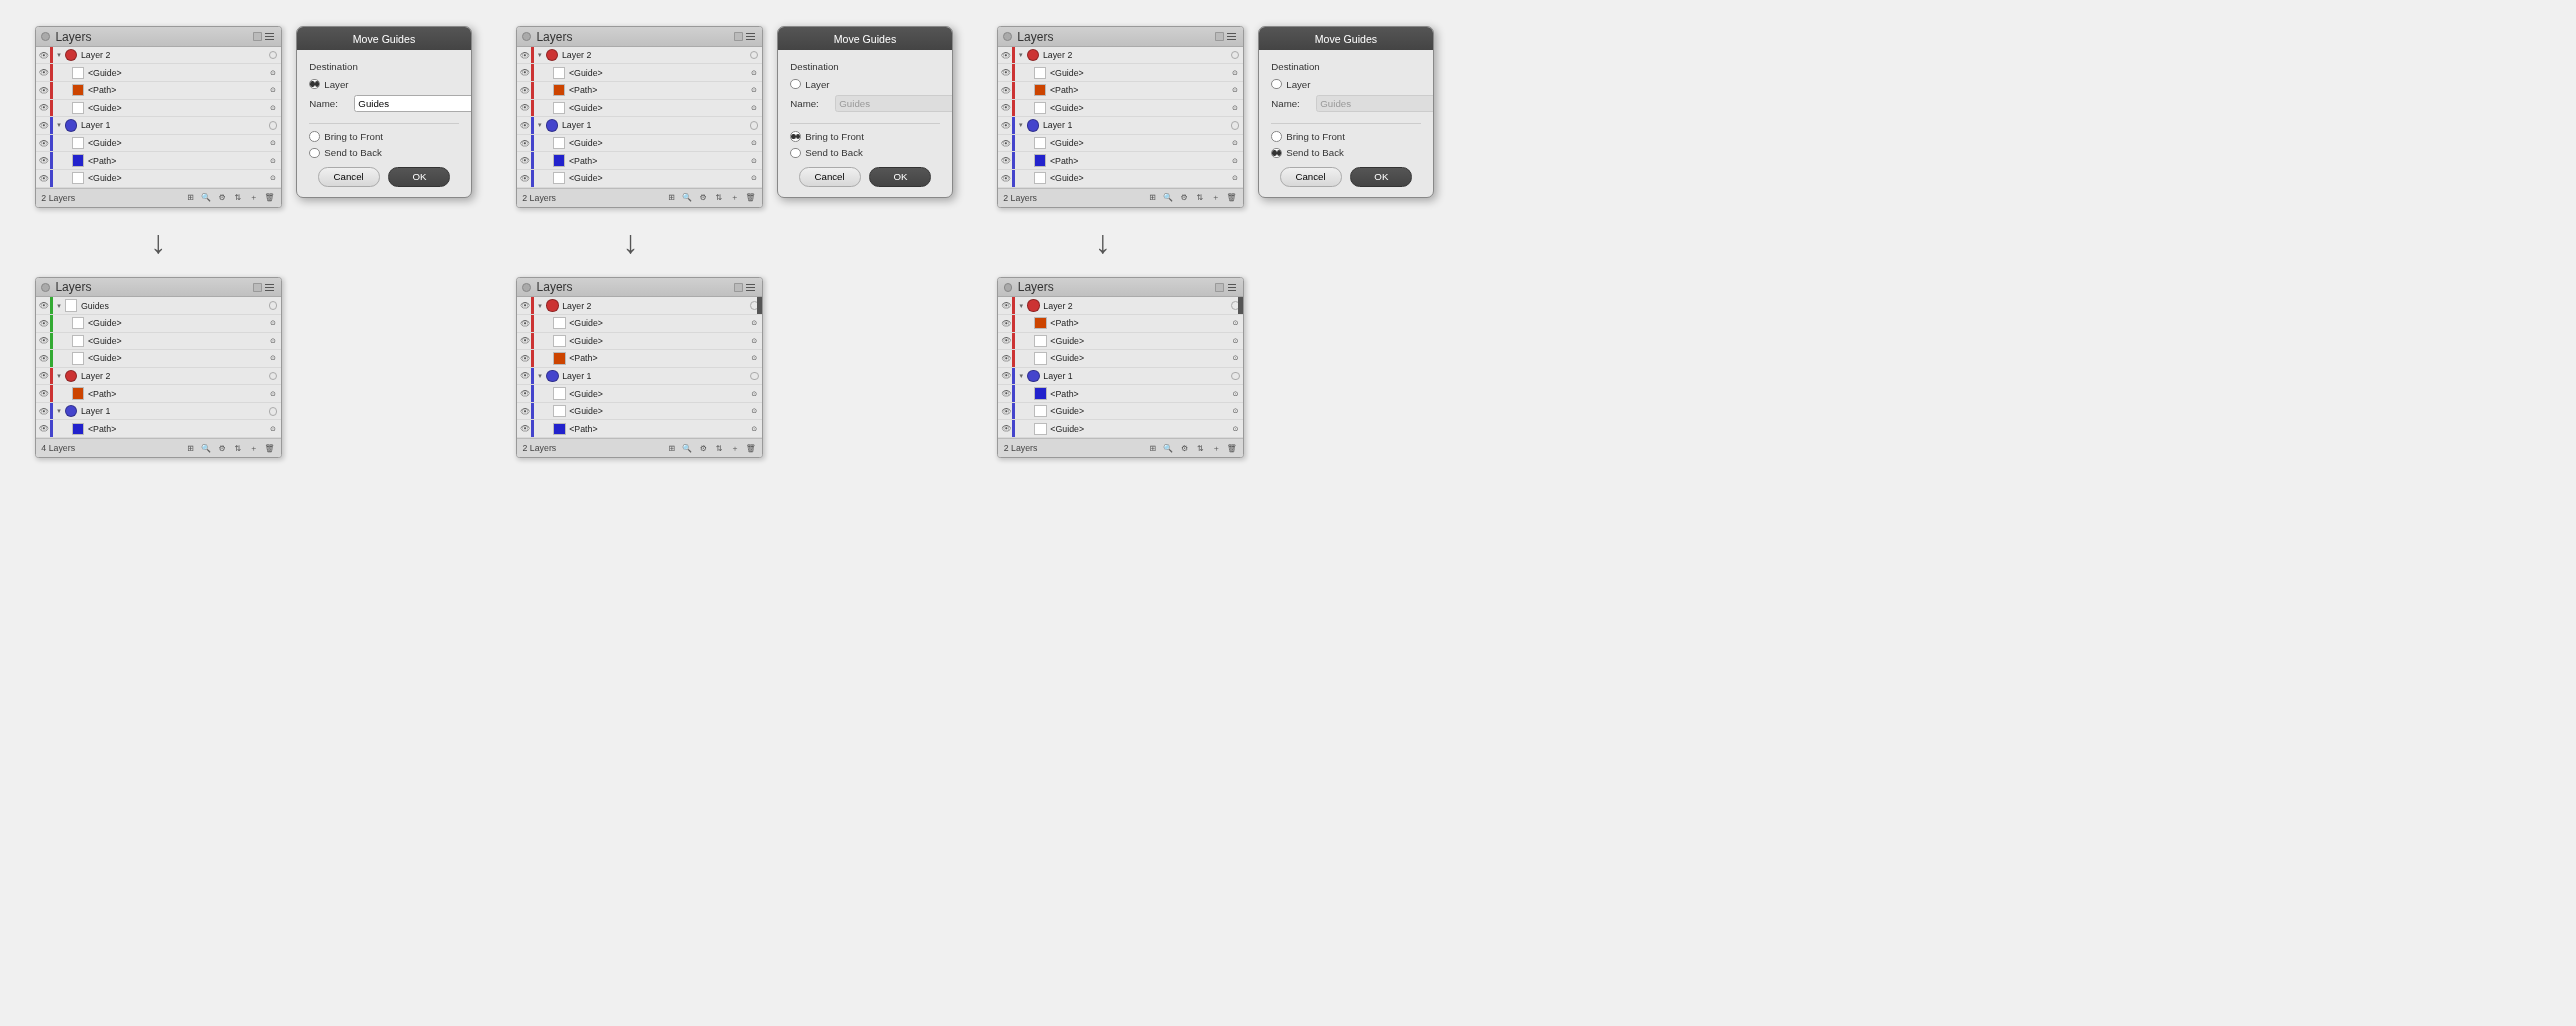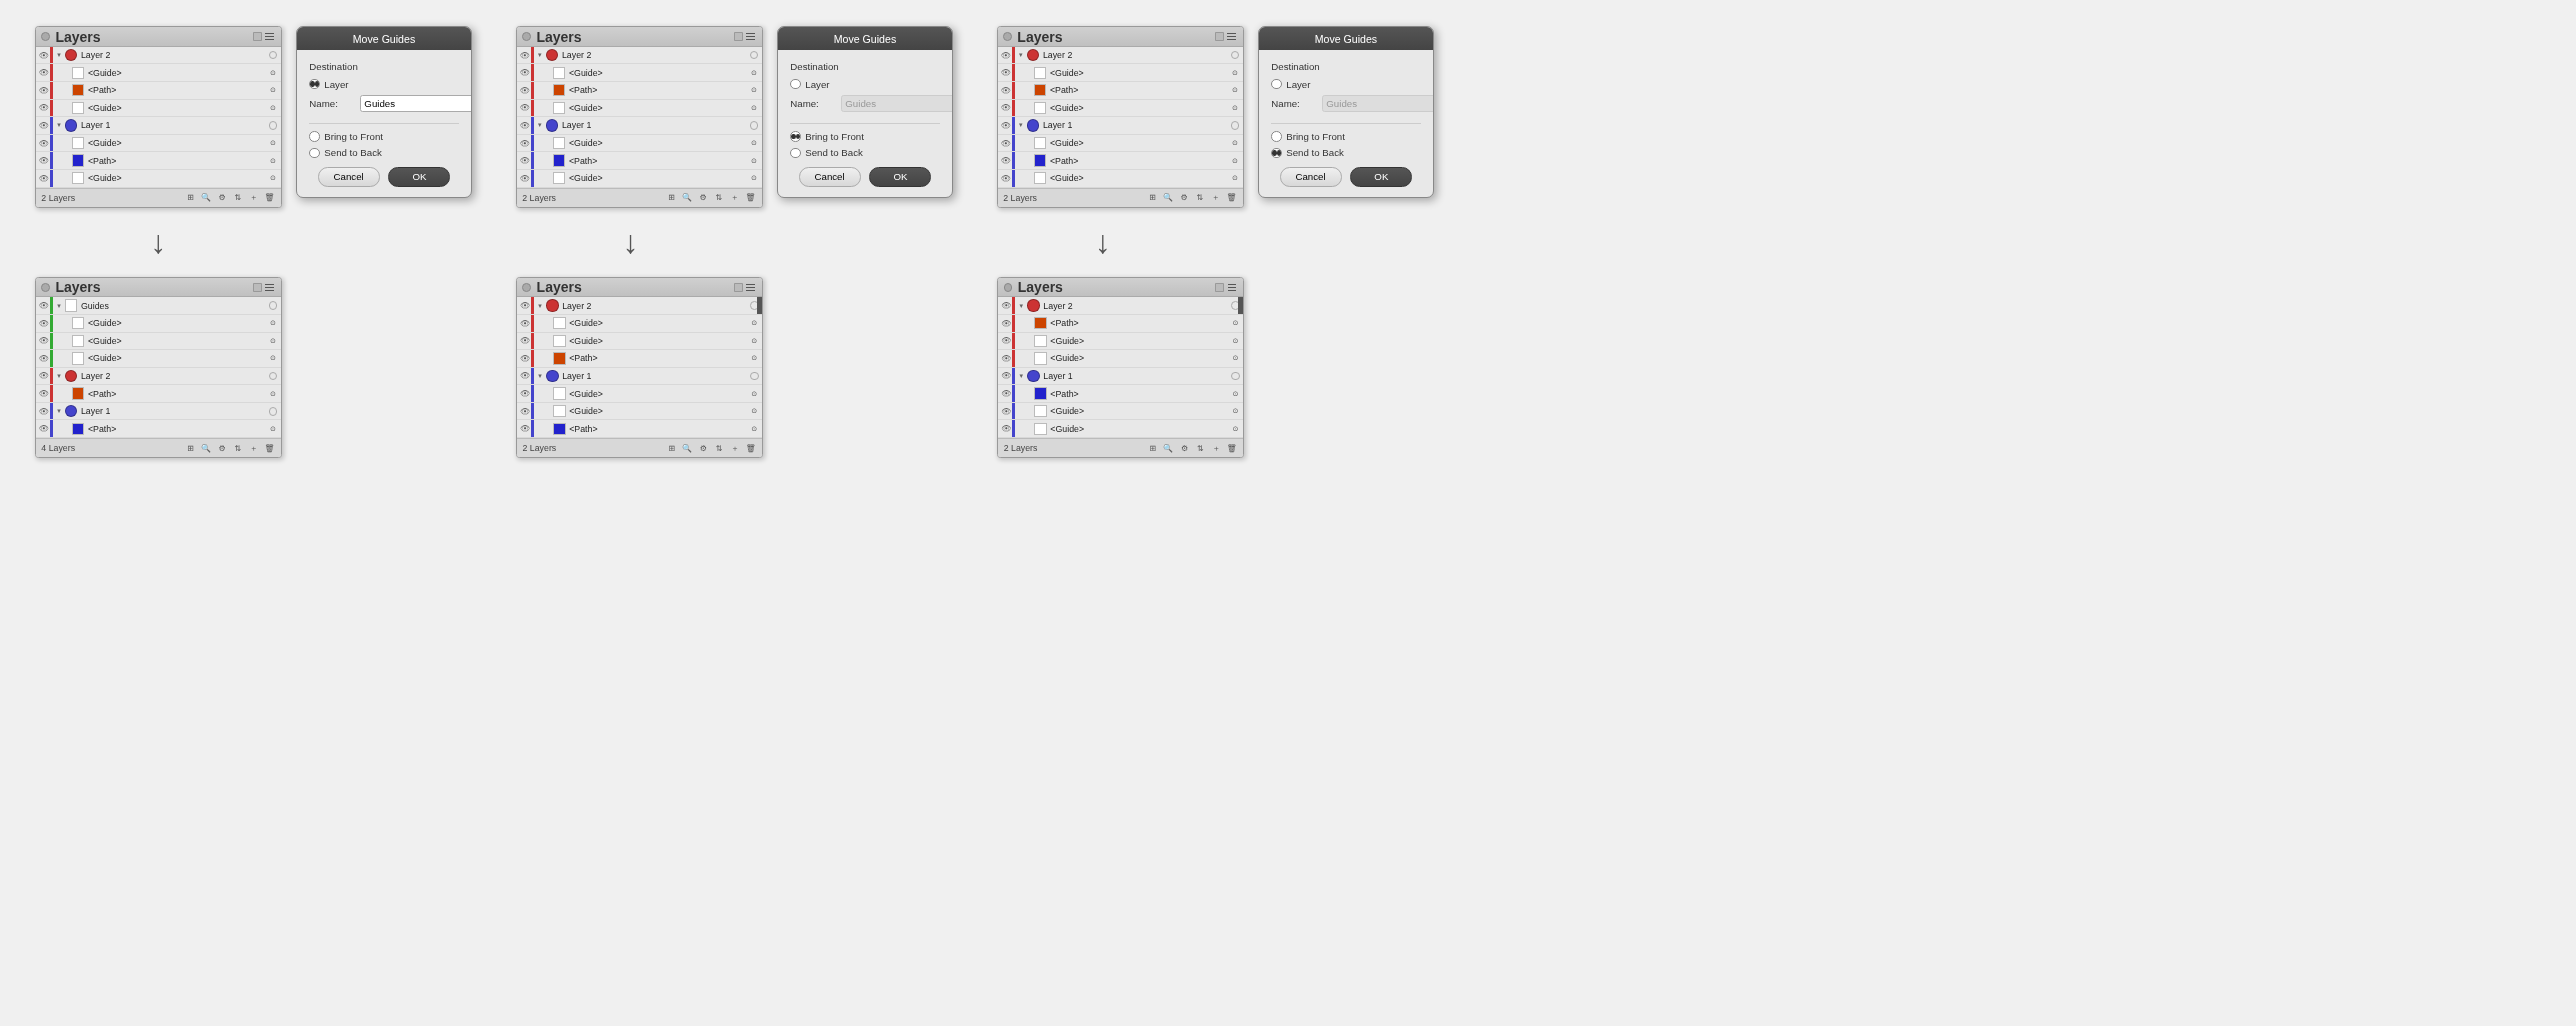--- a/index.html
+++ b/index.html
@@ -78,22 +78,22 @@
     .close-btn {
       width: 8.8px;
       height: 8.8px;
       background: #aaa;
       border-radius: 50%;
       border: 0.9px solid #888;
       display: inline-block;
     }
 
     .layers-title-text {
-      font-size: 14px;
-      font-weight: 700;
+      font-size: 12px;
+      font-weight: 400;
       color: #333;
     }
 
     .layers-title-right {
       display: flex;
       gap: 1.8px;
     }
     .resize-btn {
       width: 8.8px;
       height: 8.8px;
@@ -302,21 +302,21 @@
     }
 
     .radio-label {
       font-size: 9.7px;
       color: #333;
     }
 
     .name-row {
       display: flex;
       align-items: center;
-      gap: 22px;
+      gap: 16px;
       margin-bottom: 10.6px;
       margin-left: 0;
     }
 
     .name-label {
       font-size: 9.7px;
       color: #333;
       width: 33px;
       text-align: right;
     }

